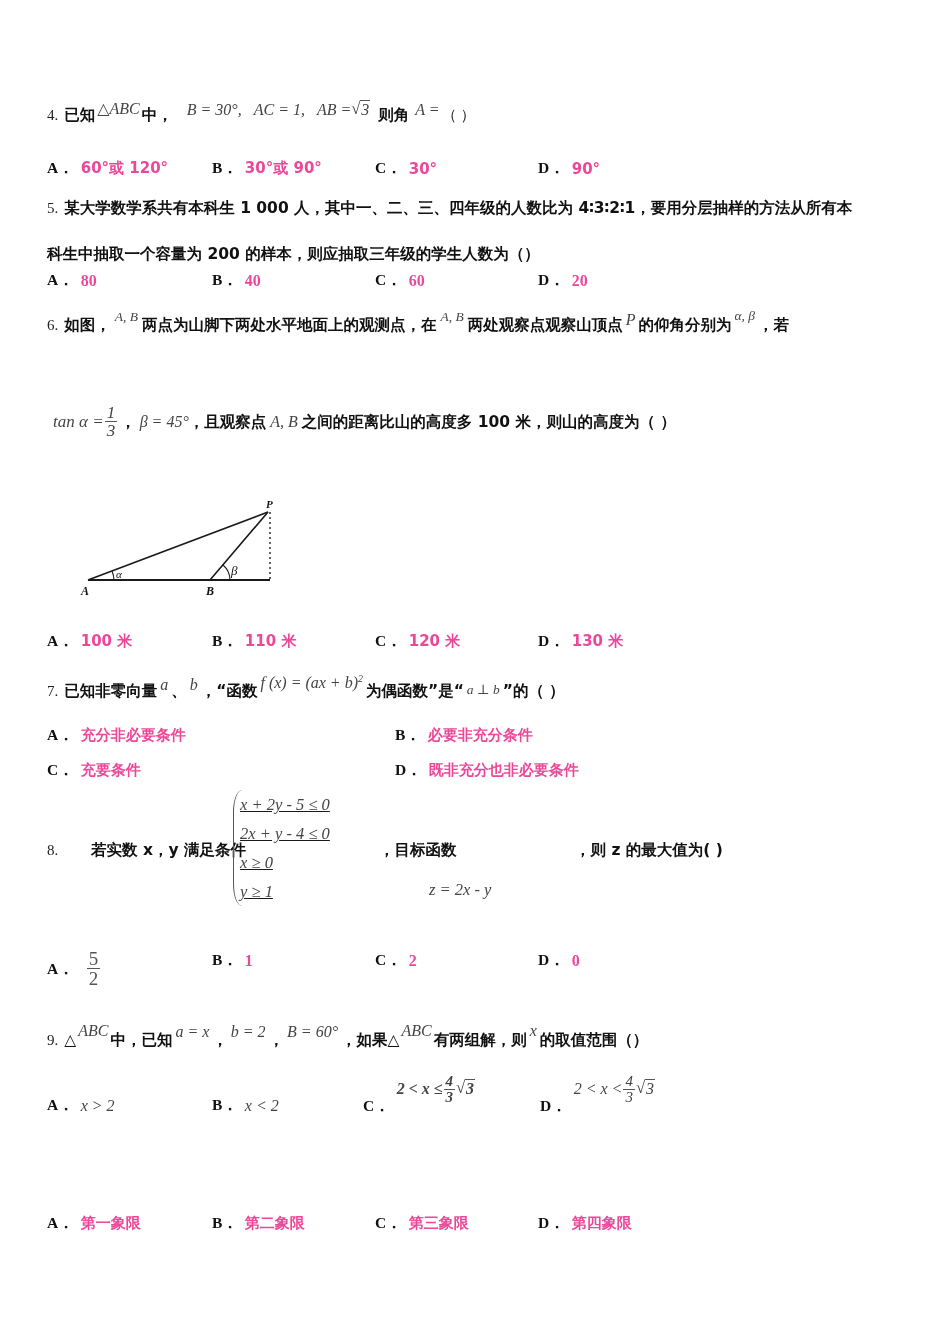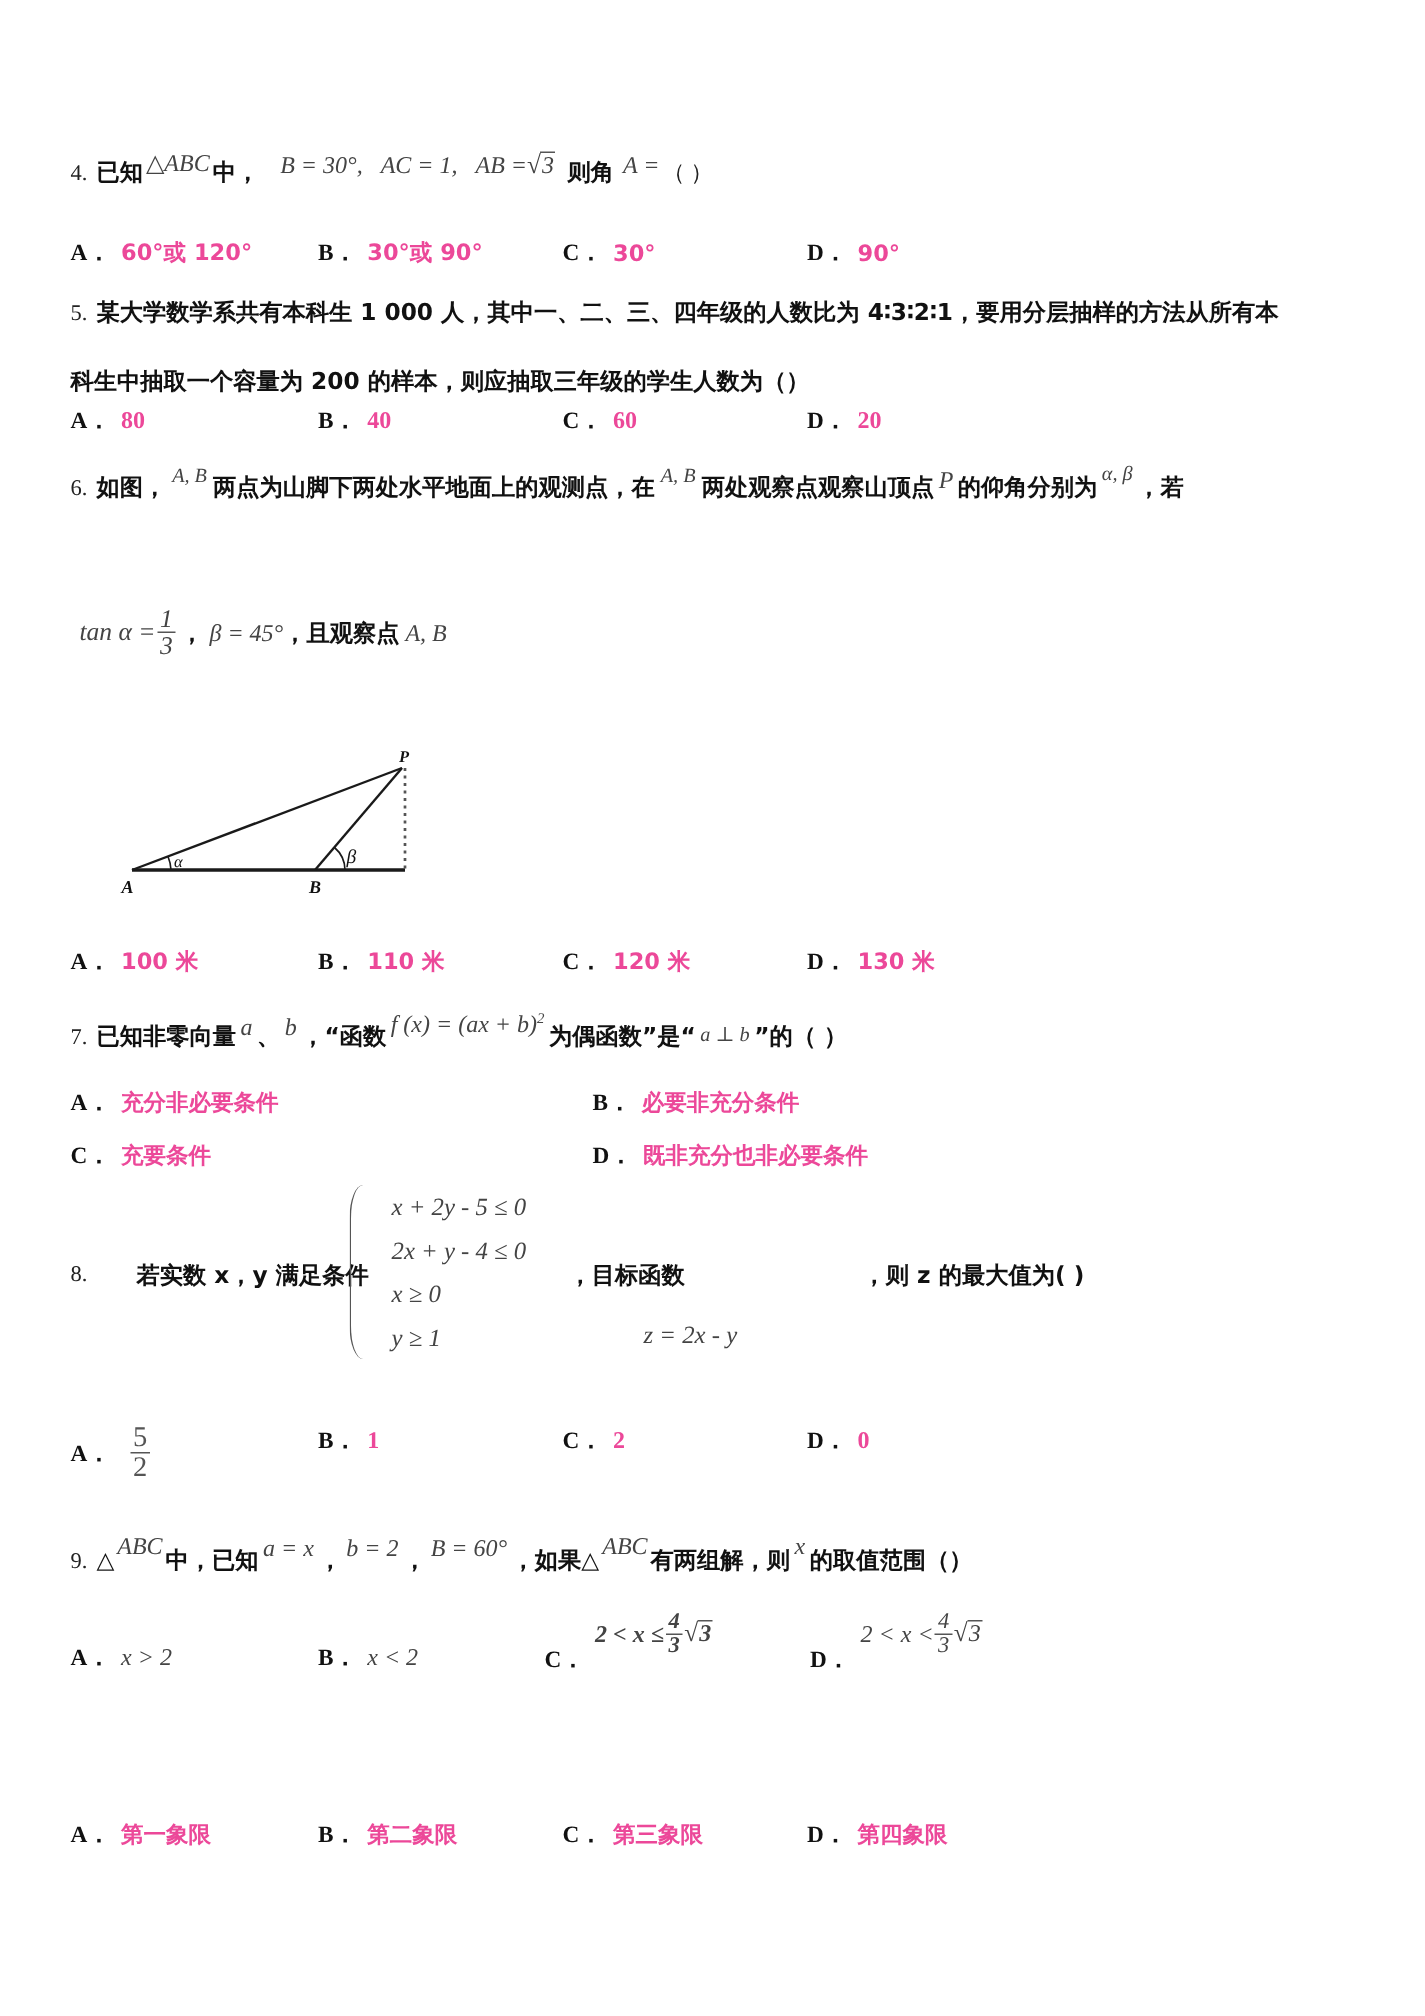--- a/index.html
+++ b/index.html
@@ -135,22 +135,23 @@
   .col-c { left: 328px; }
   .col-d { left: 491px; }
 
   .col2-a { left: 0px; }
   .col2-b { left: 348px; }
 
   
   .system {
     display: inline-block;
     position: relative;
-    padding-left: 28px;
+    padding-left: 7px;
     vertical-align: middle;
+    text-decoration: underline;
   }
   .system .brace {
     position: absolute;
     left: 0;
     top: 0;
     bottom: 0;
     width: 10px;
     border-left: 1.3px solid #555;
     border-top-left-radius: 9px 22px;
     border-bottom-left-radius: 9px 22px;
@@ -250,20 +251,21 @@
 
   <div class="qline" style="left:53px; top:405px;">
     <span class="math" style="font-size:17px;">
       <span class="up" style="font-style:italic;">tan α =</span><span class="frac" style="font-size:17px;"><span class="num">1</span><span class="den">3</span></span>
     </span>
     <span class="cn" style="margin-left:2px;">，</span>
     <span class="math" style="margin-left:4px;">β = 45°</span>
     <span class="cn">，</span>
     <span class="cn">且观察点</span>
     <span class="math" style="margin:0 4px;">A, B</span>
+    <span class="cn">之间的距离比山的高度多 100 米，则山的高度为（   ）</span>
   </div>
 
   <div class="figure" style="left:70px; top:495px; width:230px; height:110px;">
     <svg width="230" height="110" viewBox="0 0 230 110">
 
       <line x1="18" y1="85" x2="200" y2="85" stroke="#1a1a1a" stroke-width="2.2"></line>
 
       <line x1="18" y1="85" x2="198" y2="17" stroke="#1a1a1a" stroke-width="1.6"></line>
 
       <line x1="140" y1="85" x2="198" y2="17" stroke="#1a1a1a" stroke-width="1.6"></line>

